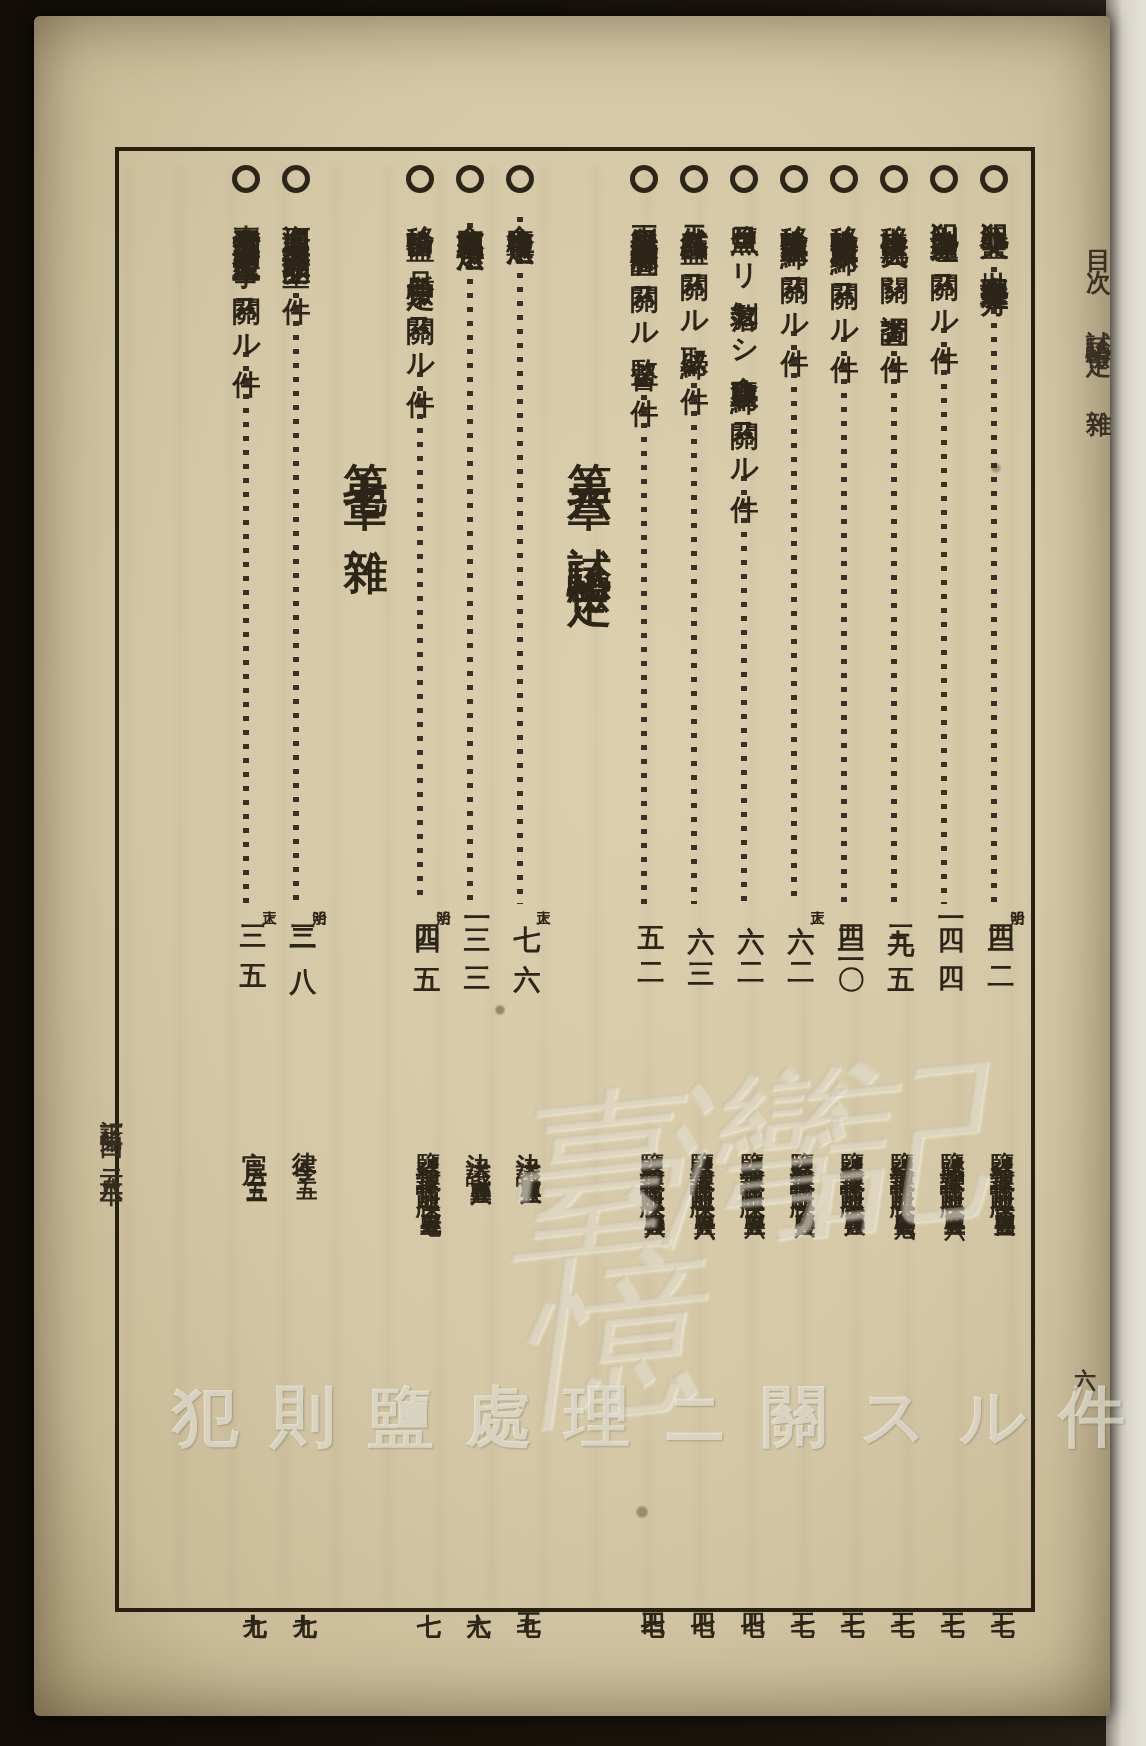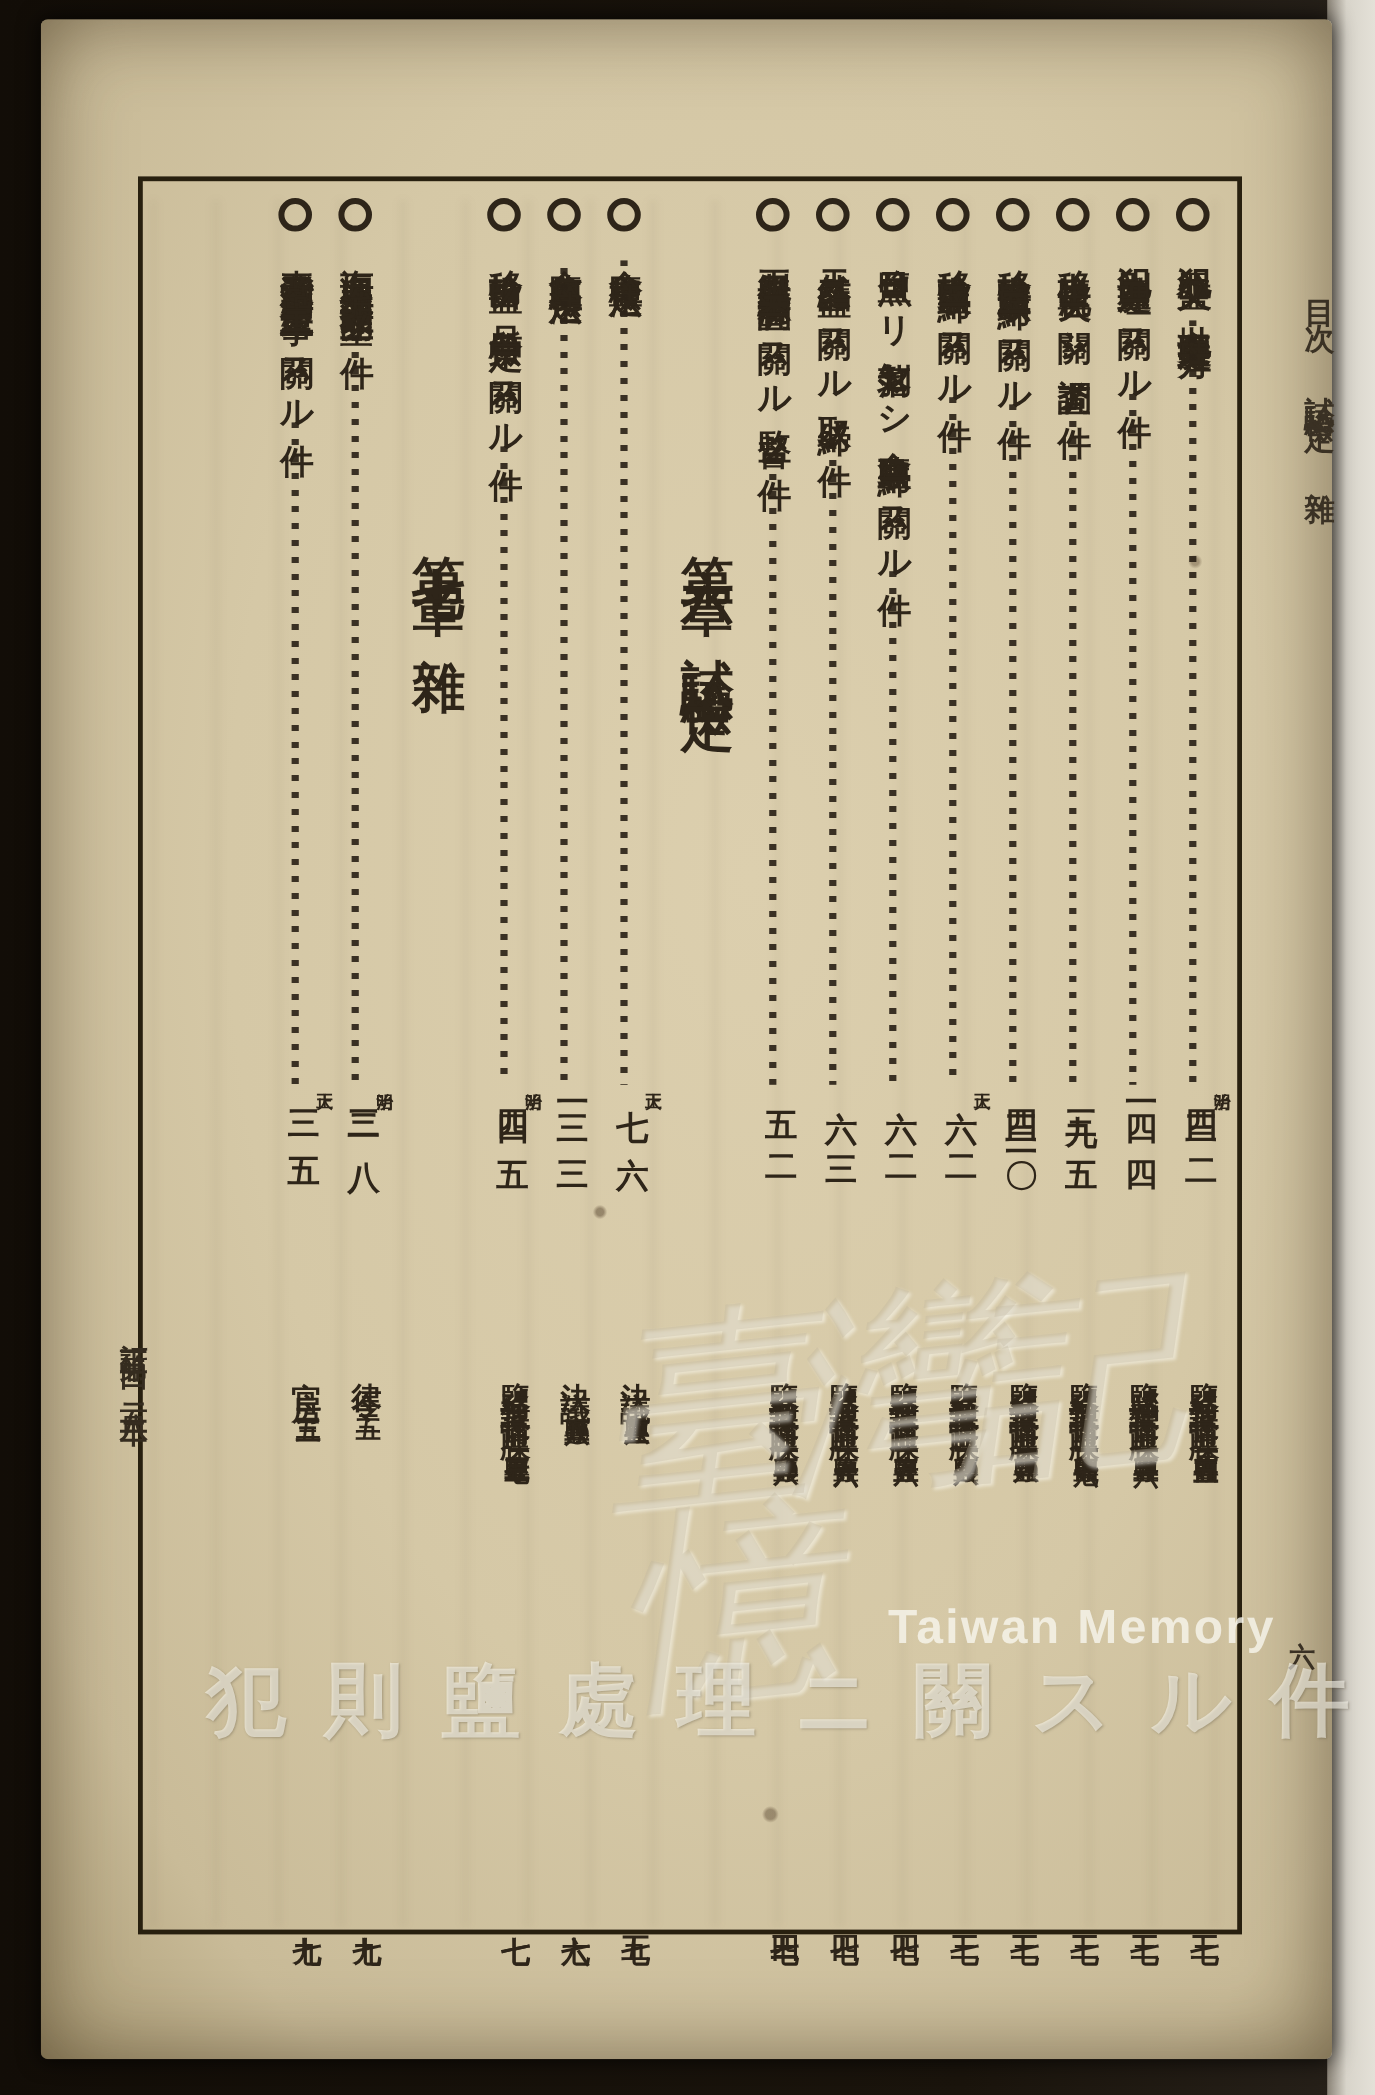--- a/index.html
+++ b/index.html
@@ -323,16 +323,15 @@
       <span>目 次</span>
       <span>試驗檢定</span>
       <span>雜</span>
     </div>
     <div class="folio">六</div>
     <div class="colophon">
       <span>訂正第一回</span>
       <span>二百八十二</span>
     </div>
     <div class="wm-script">臺灣記憶</div>
-    <div class="wm-latin">Taiwan Memory</div>
     <div class="wm-cjk">犯則鹽處理ニ關スル件</div>
   </div>
 </div>
 
 </body></html>

